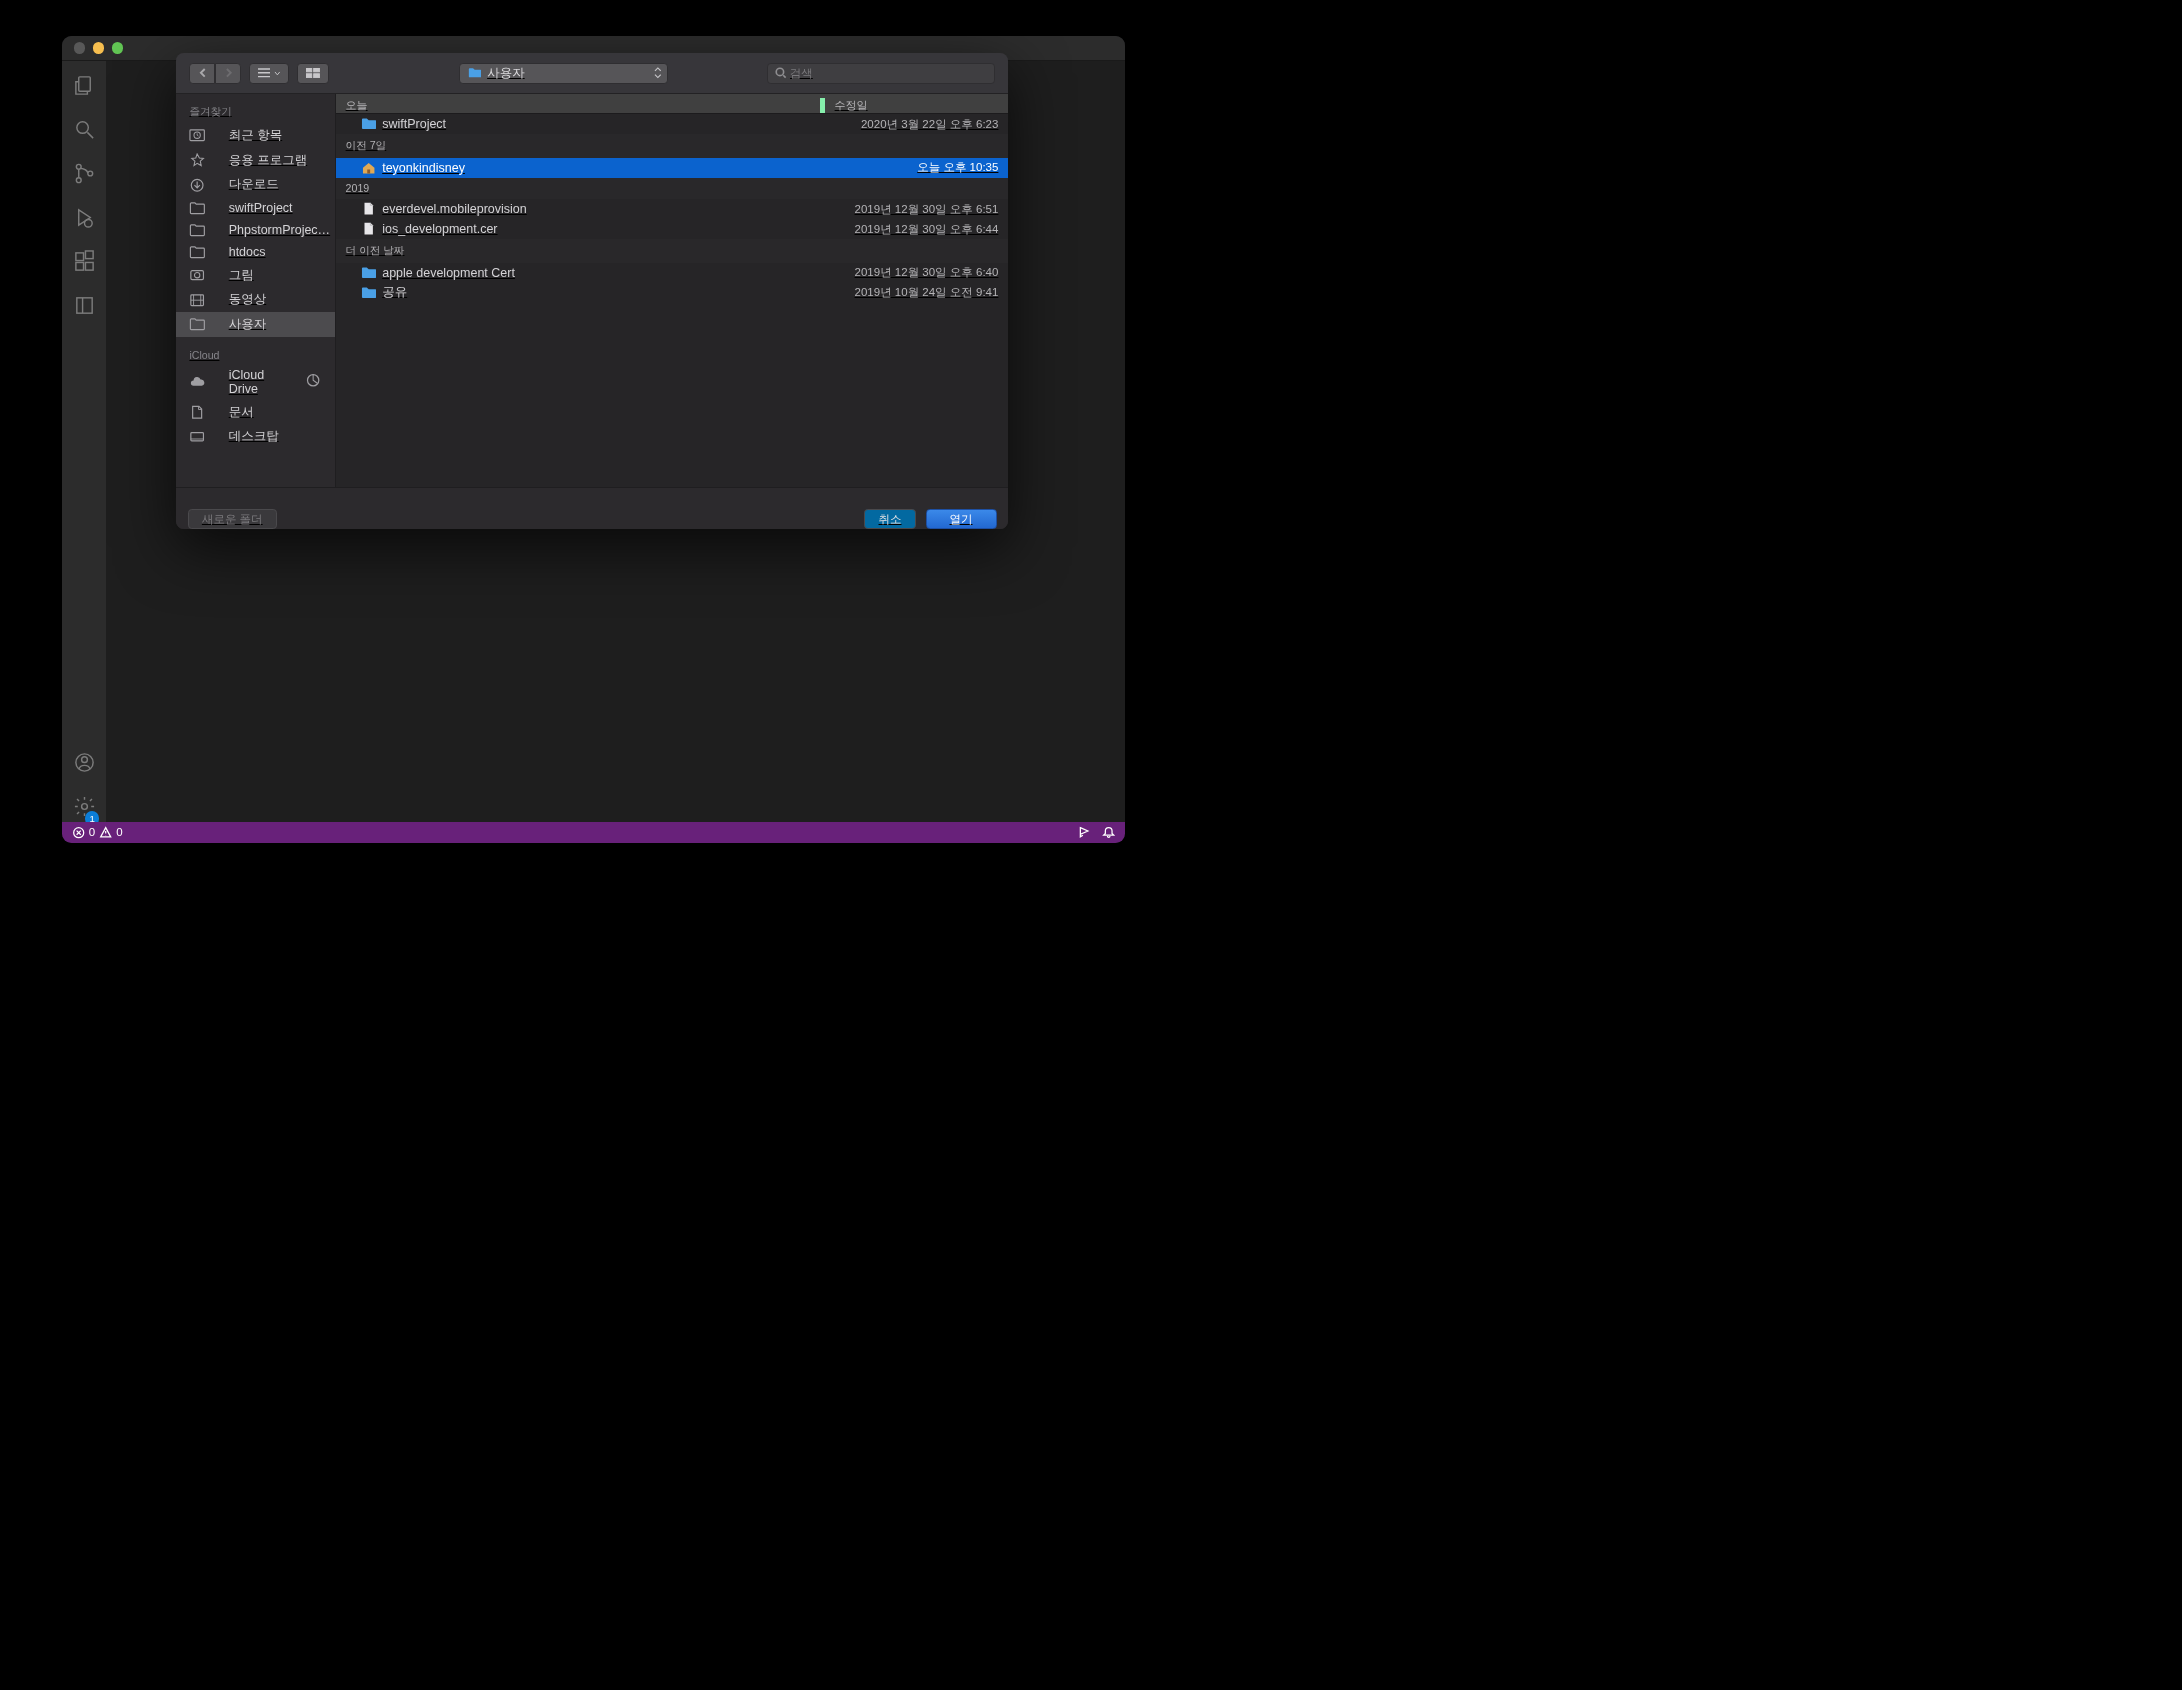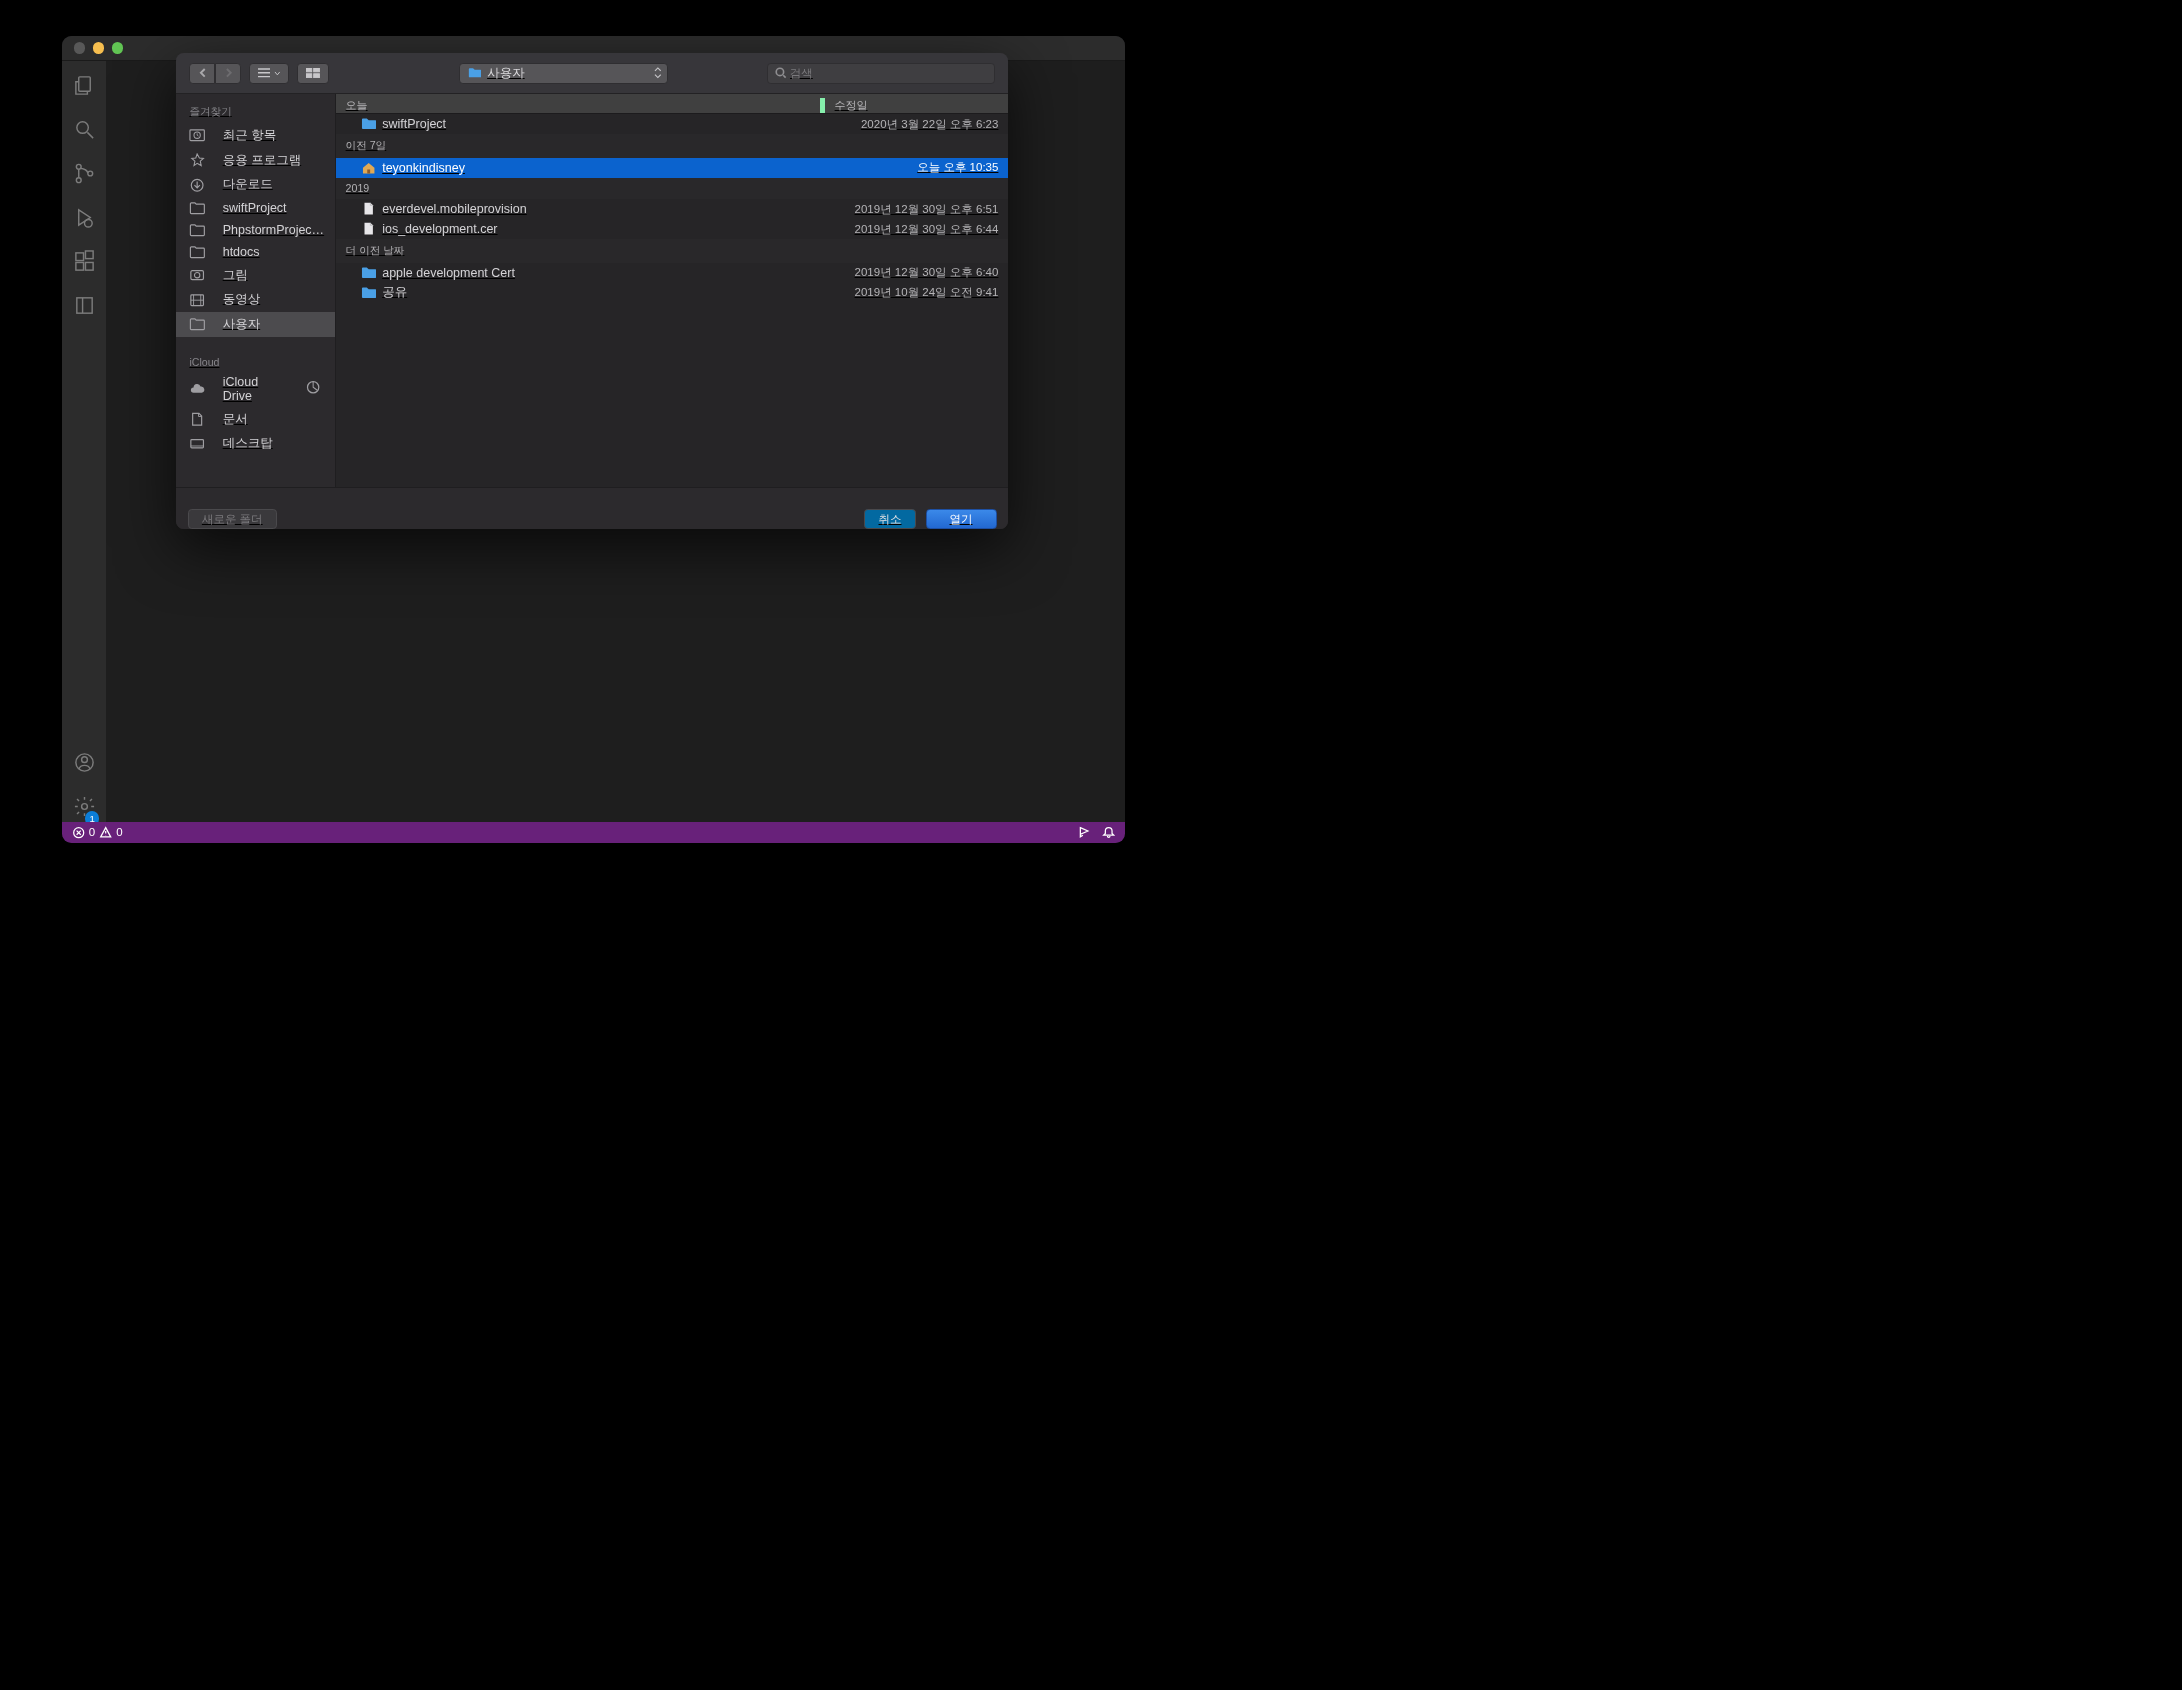--- a/index.html
+++ b/index.html
@@ -50,21 +50,21 @@
 .path-select .updn { position:absolute; right:5.8px; width:7.7px; height:11.5px; }
 .tb-spacer { flex:1; }
 .search-box { width:228px; height:21px; background:#3f3e41; border-radius:3.8px; display:flex; align-items:center; padding:0 7.7px; gap:3px; border:1px solid #2f2e31; }
 .search-box svg { width:11.5px; height:11.5px; stroke:#8f8e91; fill:none; stroke-width:2; }
 .search-box input { flex:1; background:none; border:none; outline:none; color:#d9d8db; font-size:11.5px; }
 .search-box input::placeholder { color:#7a797c; }
 
 .finder-body { flex:1; display:flex; overflow:hidden; }
 .f-sidebar { width:160px; background:#2c2a2d; overflow-y:auto; border-right:1px solid #1f1e20; padding:7.7px 0; }
 .sb-section { font-size:10.6px; color:#86858a; padding:3.8px 13.4px; }
-.sb-item { display:flex; align-items:center; gap:17px; padding:3.8px 13.4px; font-size:12.5px; color:#d4d3d6; cursor:pointer; }
+.sb-item { display:flex; align-items:center; gap:23px; padding:3.8px 13.4px; font-size:12.5px; color:#d4d3d6; cursor:pointer; }
 .sb-item.selected { background:#4c4b4e; }
 .sb-item svg { width:16.3px; height:14.4px; flex-shrink:0; }
 .sb-right-ico { margin-left:auto; }
 
 .f-list { flex:1; background:#262527; display:flex; flex-direction:column; overflow:hidden; }
 .f-header { display:flex; align-items:flex-end; height:20px; background:#404040; font-size:11px; color:#b8b7ba; padding-left:9.6px; border-bottom:1px solid #1c1b1d; }
 .fh-name { flex:1; }
 .fh-mod { width:188px; border-left:5px solid #86efac; padding-left:9.6px; }
 .f-rows { flex:1; overflow:auto; }
 .f-group { font-size:10.6px; color:#b2b1b4; padding:4.8px 9.6px; background:#29282a; }
@@ -286,21 +286,21 @@
             </svg>
             <span>동영상</span>
           </div>
           <div class="sb-item selected">
             <svg viewBox="0 0 18 16">
               <path d="M1.5 3a1 1 0 0 1 1-1h4l1.5 1.5H16a1 1 0 0 1 1 1V13a1 1 0 0 1-1 1H2.5a1 1 0 0 1-1-1z" fill="none" stroke="#9f9ea2" stroke-width="1.3"></path>
             </svg>
             <span>사용자</span>
           </div>
         </div>
-      <div class="sb-section" style="margin-top:15px">iCloud</div>
+      <div class="sb-section" style="margin-top:8px">iCloud</div>
       <div id="sb-icloud">
           <div class="sb-item">
             <svg viewBox="0 0 18 16">
               <path d="M5 12a3 3 0 0 1 0-6 4 4 0 0 1 7.8-1A3 3 0 0 1 14 12z" fill="#9f9ea2"></path>
             </svg>
             <span>iCloud Drive</span>
             <span class="sb-right-ico"><svg width="13.4" height="13.4" viewBox="0 0 14 14">
                 <circle cx="7" cy="7" r="5.5" fill="none" stroke="#9f9ea2" stroke-width="1.2"></circle>
                 <path d="M7 1.5V7l4 3" fill="none" stroke="#9f9ea2"></path>
               </svg></span>

